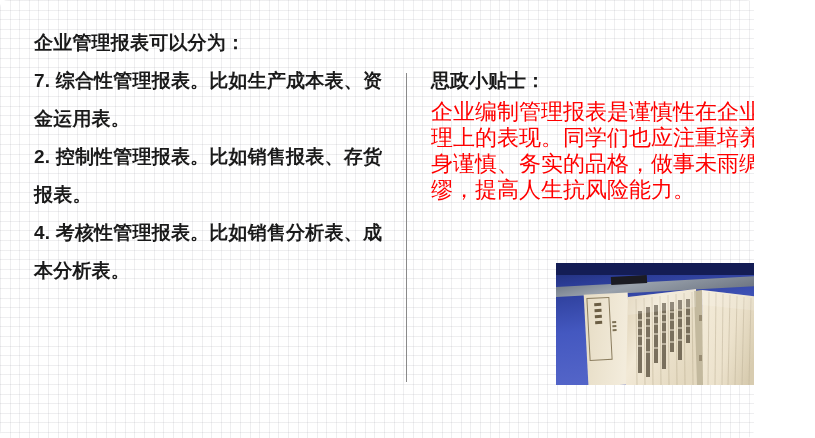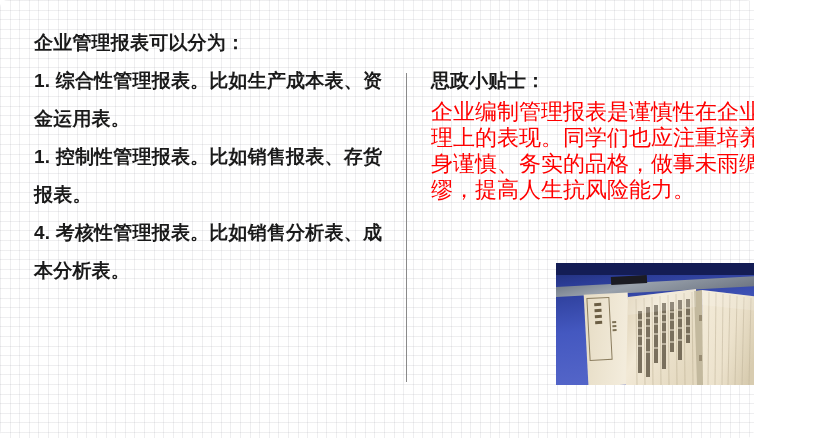--- a/index.html
+++ b/index.html
@@ -107,22 +107,22 @@
     height: 122px;
   }
 </style>
 </head>
 <body>
 
 <div class="slide">
 
   <div class="left-col">
     <div class="left-title">企业管理报表可以分为：</div>
-    <div class="left-item">1. 综合性管理报表。比如生产成本表、资金运用表。</div>
-    <div class="left-item">1. 控制性管理报表。比如销售报表、存货报表。</div>
+    <div class="left-item">7. 综合性管理报表。比如生产成本表、资金运用表。</div>
+    <div class="left-item">2. 控制性管理报表。比如销售报表、存货报表。</div>
     <div class="left-item">4. 考核性管理报表。比如销售分析表、成本分析表。</div>
   </div>
 
   <div class="divider"></div>
 
   <div class="right-col">
     <div class="right-title">思政小贴士：</div>
     <div class="right-body">企业编制管理报表是谨慎性在企业管理上的表现。同学们也应注重培养自身谨慎、务实的品格，做事未雨绸缪，提高人生抗风险能力。</div>
   </div>
 

